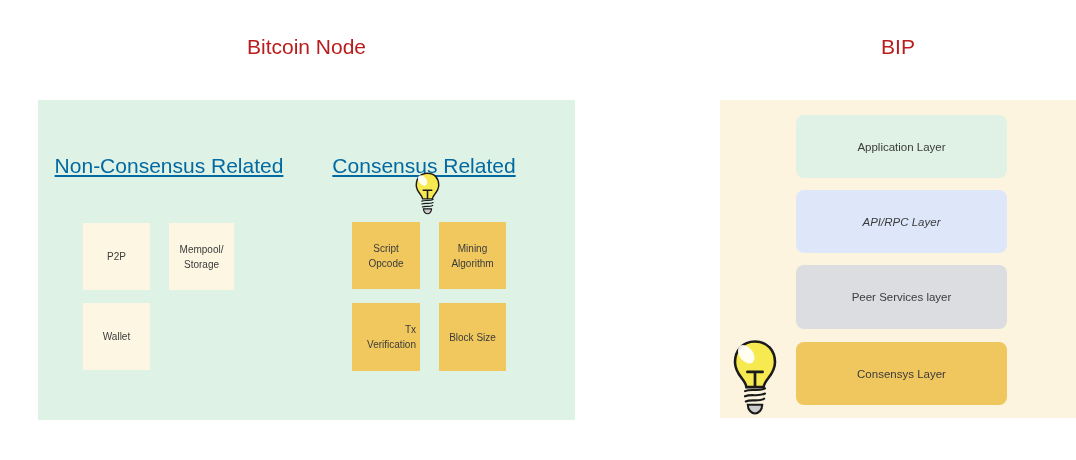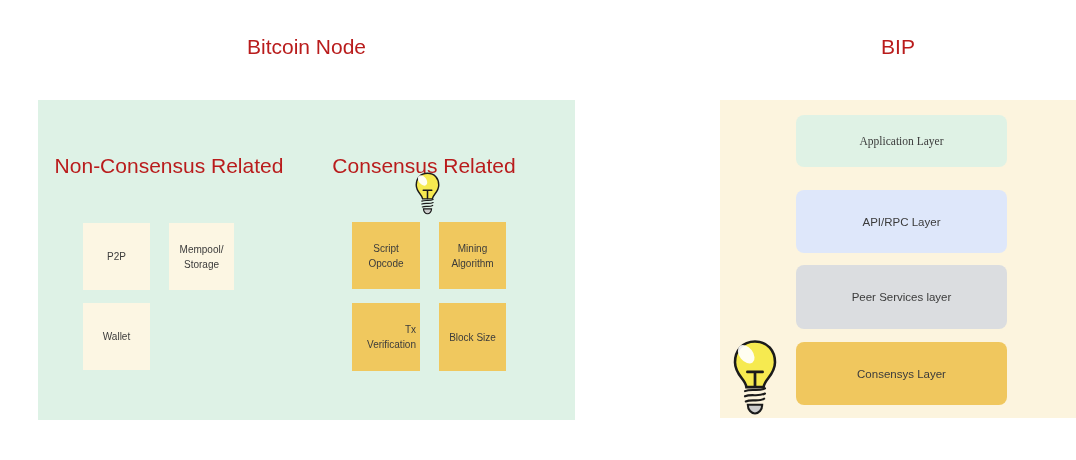--- a/index.html
+++ b/index.html
@@ -15,24 +15,25 @@
     line-height: 26px;
     white-space: nowrap;
   }
 
   
   #bn-title { left: 38px; top: 34px; width: 537px; }
   #bn-panel { left: 38px; top: 100px; width: 537px; height: 320px; }
 
   .group-heading {
     font-size: 21px;
-    color: #b91c1c;
+    color: #0369a1;
     line-height: 30px;
     white-space: nowrap;
     transform: translateX(-50%);
+    text-decoration: underline;
   }
   #nc-heading { left: 131px; top: 51px; }
   #c-heading  { left: 386px; top: 51px; }
 
   .sq-box {
     display: flex;
     align-items: center;
     justify-content: center;
     text-align: center;
     font-size: 10px;
@@ -60,21 +61,21 @@
     left: 76px;
     width: 211px;
     border-radius: 8px;
     display: flex;
     align-items: center;
     justify-content: center;
     text-align: center;
     font-size: 11.5px;
     color: #3b3b3b;
   }
-  .layer-0 { top: 15px;  height: 52px; font-family: Liberation Serif, serif; }
+  .layer-0 { top: 15px;  height: 63px; }
   .layer-1 { top: 90px;  height: 63px; }
   .layer-2 { top: 165px; height: 64px; }
   .layer-3 { top: 242px; height: 63px; }
 
   #bip-bulb { left: 11px; top: 239px; width: 48px; height: 77px; }
 
   svg { display: block; width: 100%; height: 100%; }
 </style>
 </head>
 <body>
@@ -116,21 +117,21 @@
   <div class="abs sq-box box-mining" style="background: rgb(240, 200, 94);">Mining
 Algorithm</div>
   <div class="abs sq-box box-txver" style="background: rgb(240, 200, 94); text-align: right;">Tx Verification</div>
   <div class="abs sq-box box-blksz" style="background: rgb(240, 200, 94);">Block Size</div>
 </div>
 
 <div id="bip-title" class="abs section-title">BIP</div>
 
 <div id="bip-panel" class="abs" style="background: rgb(252, 244, 222);">
   <div class="abs layer-box layer-0" style="background: rgb(223, 242, 229);">Application Layer</div>
-  <div class="abs layer-box layer-1" style="background: rgb(222, 231, 250);">API/RPC Layer</div>
+  <div class="abs layer-box layer-1" style="background: rgb(222, 231, 250); font-style: italic;">API/RPC Layer</div>
   <div class="abs layer-box layer-2" style="background: rgb(219, 221, 224);">Peer Services layer</div>
   <div class="abs layer-box layer-3" style="background: rgb(240, 199, 94);">Consensys Layer</div>
 
   <span id="bip-bulb" class="abs">
     <svg viewBox="0 0 60 96">
         <use href="#bulb-symbol"></use>
       </svg>
   </span>
 </div>
 

